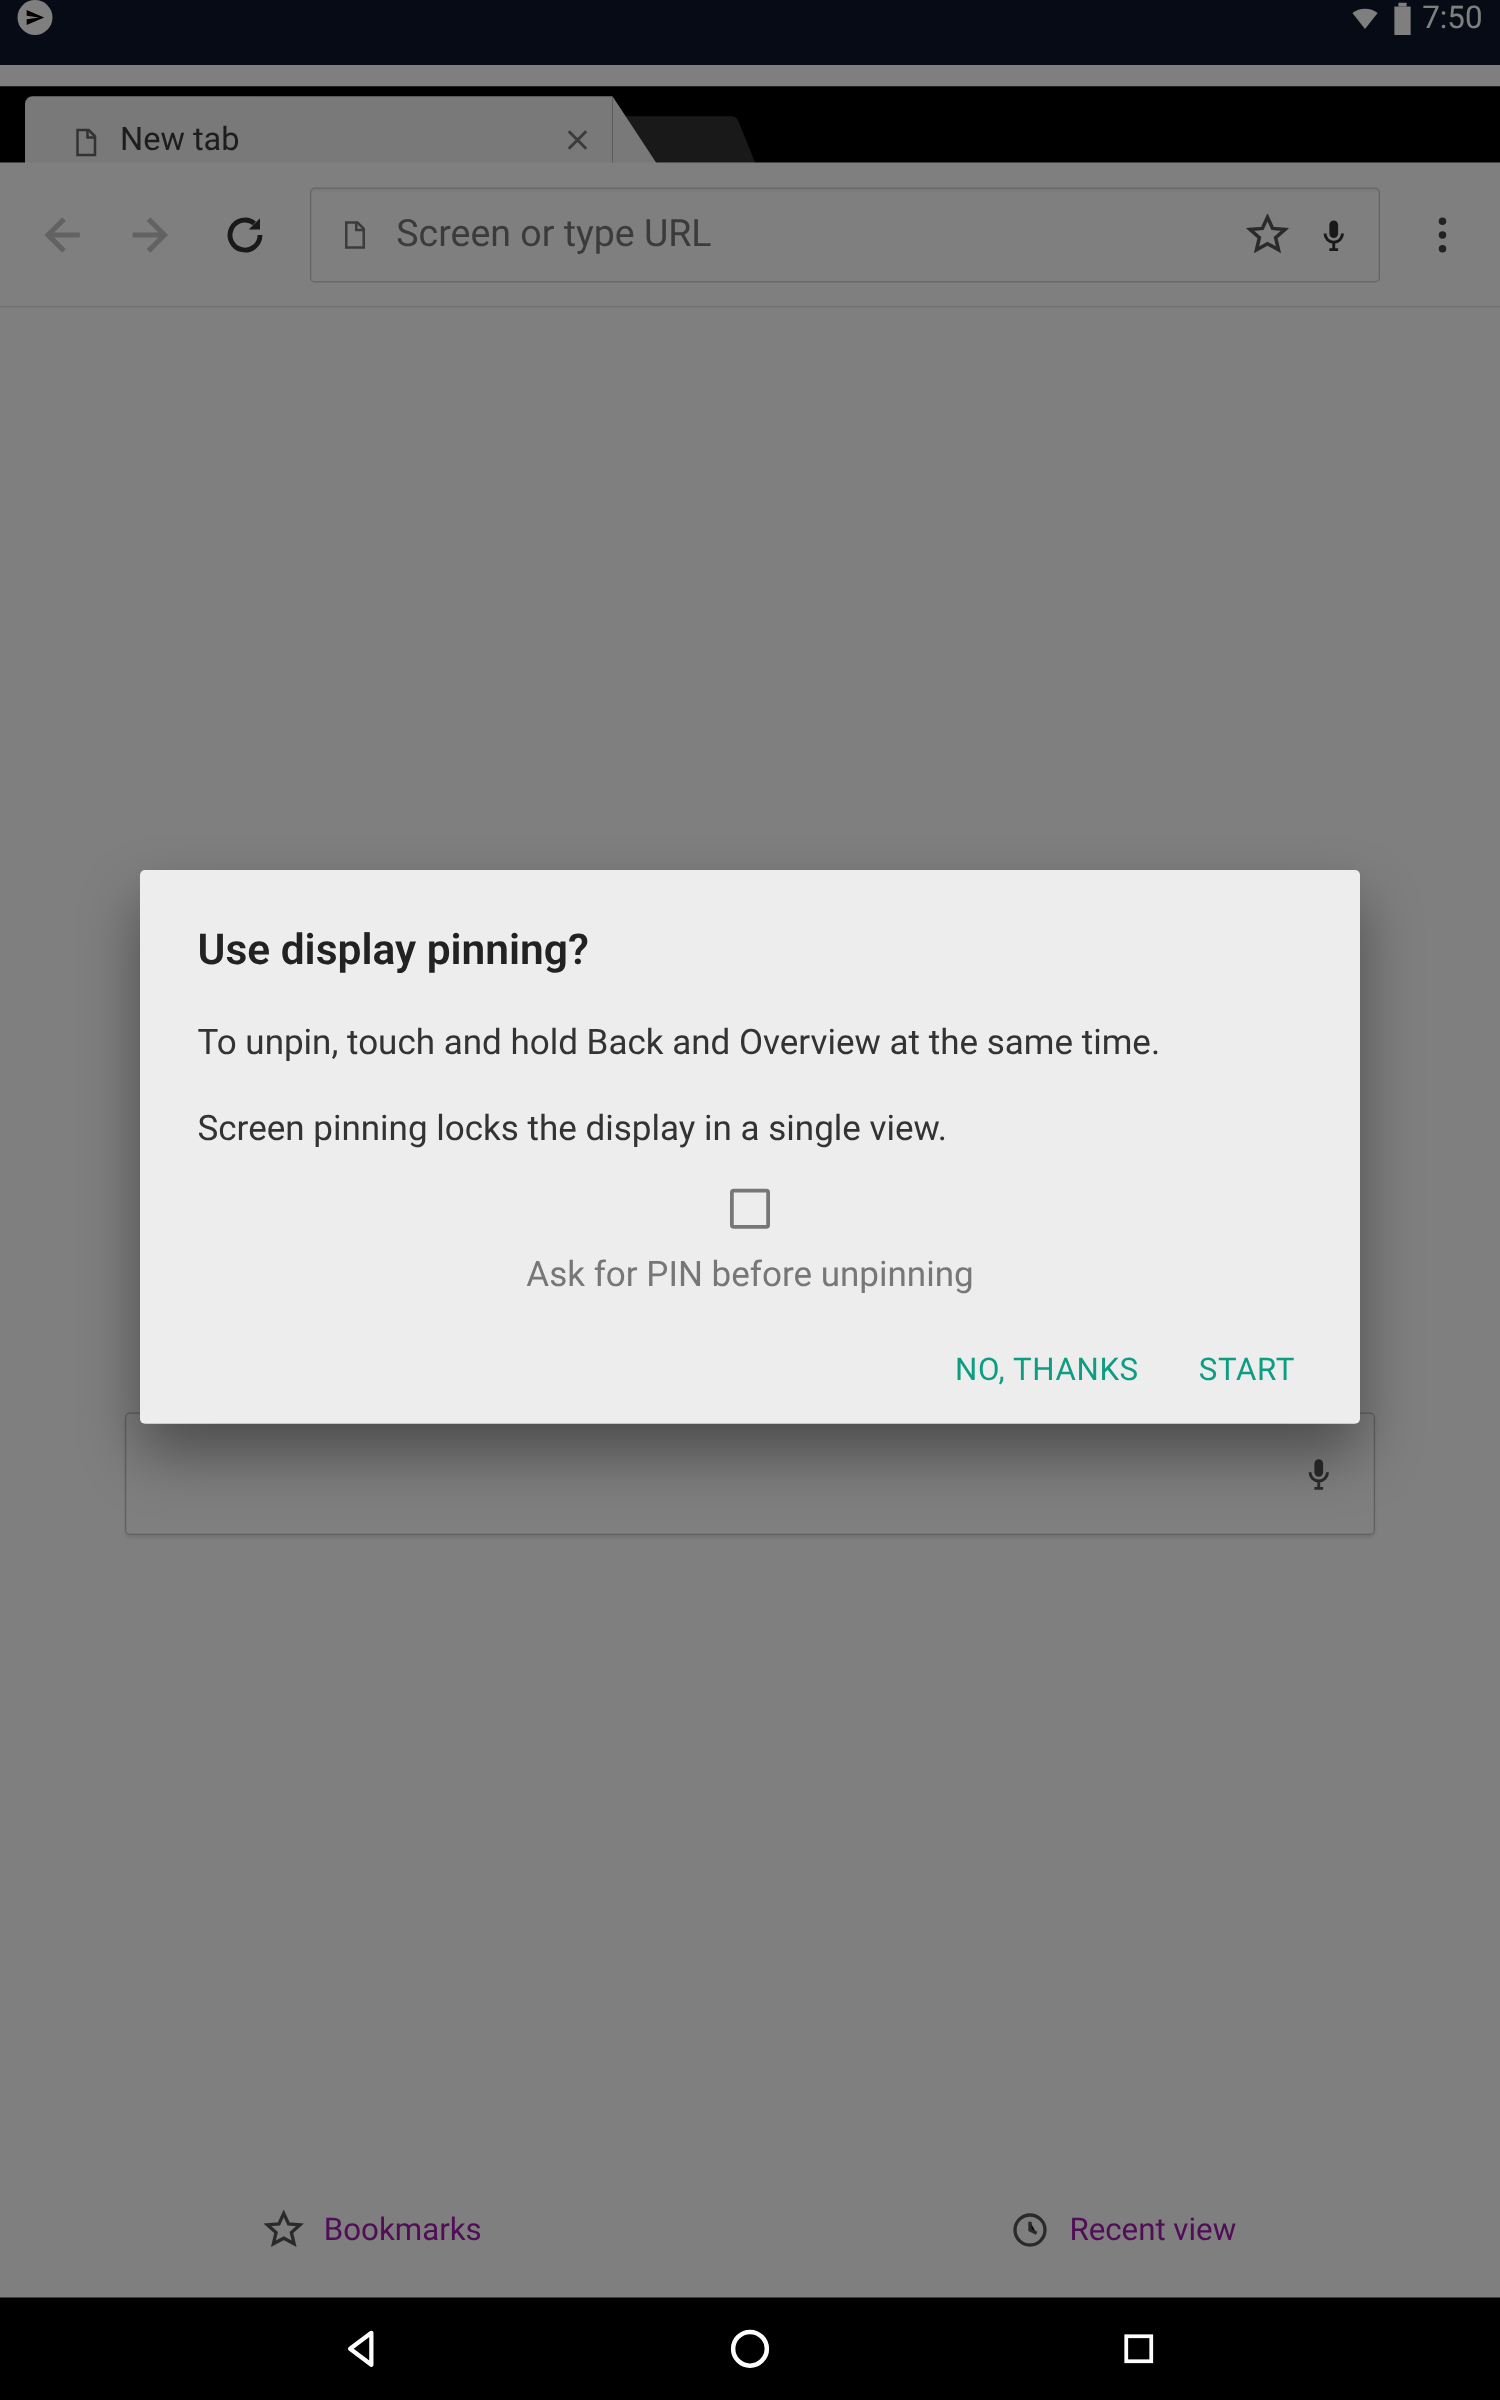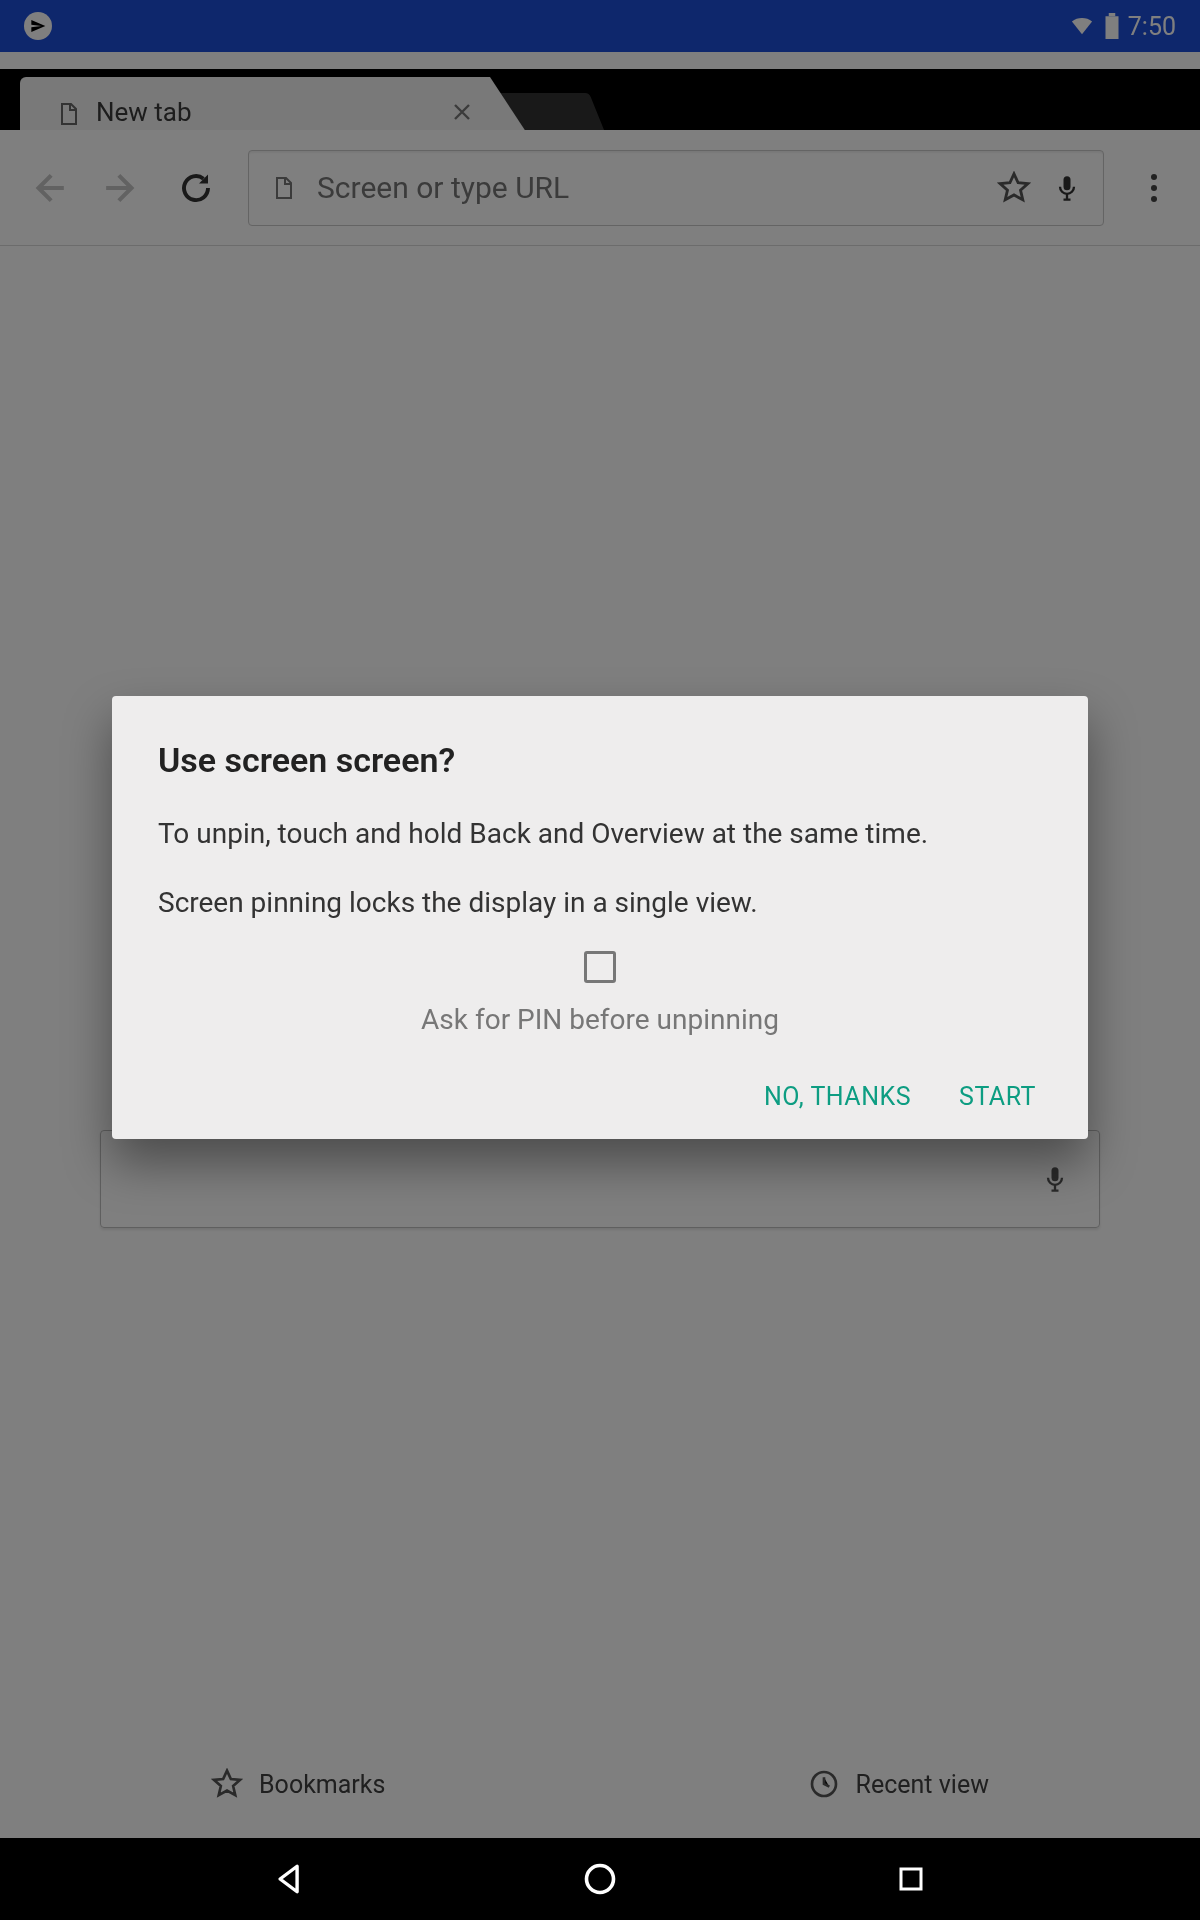--- a/index.html
+++ b/index.html
@@ -1,21 +1,21 @@
 <!DOCTYPE html>
 <html><head>
 <meta charset="utf-8">
 <style>
   * { margin: 0; padding: 0; box-sizing: border-box; }
   html, body { width: 1200px; height: 1920px; overflow: hidden; font-family: Roboto, Arial, sans-serif; }
   .screen { width: 1200px; height: 1920px; position: relative; background: #fff; }
   .dimmer { position: absolute; inset: 0; background: rgba(0,0,0,0.5); z-index: 50; }
 
   
-  .status-bar { position: absolute; top: 0; left: 0; right: 0; height: 52px; background: #1d4ed8; display: flex; align-items: center; justify-content: space-between; padding: 0 24px; z-index: 10; }
+  .status-bar { position: absolute; top: 0; left: 0; right: 0; height: 52px; background: #0f172a; display: flex; align-items: flex-start; justify-content: space-between; padding: 0 14px; z-index: 10; }
   .status-left, .status-right { display: flex; align-items: center; gap: 8px; }
   .circle-icon { width: 28px; height: 28px; border-radius: 50%; background: #fff; display: flex; align-items: center; justify-content: center; }
   .clock { color: #fff; font-size: 25px; font-weight: 400; }
 
   
   .tab-strip { position: absolute; top: 69px; left: 0; right: 0; height: 78px; background: #000; display: flex; align-items: flex-end; z-index: 5; }
   .tab { position: relative; height: 70px; width: 470px; background: #f2f2f2; margin-left: 20px; border-top-left-radius: 6px; display: flex; align-items: center; padding: 0 60px 0 36px; }
   .tab::after { content:""; position:absolute; right:-46px; top:0; width:0; height:0; border-bottom:70px solid #f2f2f2; border-right:46px solid transparent; }
   .tab .fav { width:24px; height:24px; margin-right:16px; }
   .tab-title { font-size: 26px; color: #3a3a3a; }
@@ -28,21 +28,21 @@
   .nav-btn.disabled { color:#bdbdbd; }
   .omnibox { flex:1; height:76px; border:1px solid #c8c8c8; border-radius:4px; display:flex; align-items:center; padding:0 22px; gap:22px; box-shadow: inset 0 2px 2px rgba(0,0,0,0.06); }
   .omnibox .ph { color:#777; font-size:30px; flex:1; }
   .menu-dots { width:40px; display:flex; flex-direction:column; align-items:center; gap:5px; }
   .menu-dots span { width:6px; height:6px; background:#444; border-radius:50%; }
 
   
   .ntp { position:absolute; top:246px; left:0; right:0; bottom:82px; background:#fff; z-index:4; }
   .ntp-search { position:absolute; left:100px; right:100px; top:884px; height:98px; border:1px solid #bfbfbf; border-radius:4px; display:flex; align-items:center; justify-content:flex-end; padding:0 30px; box-shadow:0 2px 3px rgba(0,0,0,0.1); }
   .ntp-bottom { position:absolute; left:0; right:0; bottom:38px; display:flex; justify-content:space-around; }
-  .ntp-link { display:flex; align-items:center; gap:16px; color:#404040; font-size:25px; }
+  .ntp-link { display:flex; align-items:center; gap:16px; color:#a21caf; font-size:25px; }
 
   
   .navbar { position:absolute; bottom:0; left:0; right:0; height:82px; background:#000; display:flex; align-items:center; justify-content:space-evenly; z-index:100; }
   .navbtn { width:42px; height:42px; display:flex; align-items:center; justify-content:center; }
 
   
   .dialog { position:absolute; left:112px; right:112px; top:696px; background:#eeeded; border-radius:4px; z-index:80; box-shadow:0 24px 48px rgba(0,0,0,0.4); padding:44px 46px 28px; }
   .dialog-title { font-size:34px; font-weight:600; color:#222; margin-bottom:34px; }
   .dialog-body { font-size:28px; color:#333; line-height:1.45; }
   .dialog-body p { margin-bottom:28px; }
@@ -171,21 +171,21 @@
             </svg>
         </span>
         <span>Recent view</span>
       </div>
     </div>
   </div>
 
   <div class="dimmer"></div>
 
   <div class="dialog">
-    <div class="dialog-title">Use screen screen?</div>
+    <div class="dialog-title">Use display pinning?</div>
     <div class="dialog-body">
       <p>To unpin, touch and hold Back and Overview at the same time.</p>
       <p>Screen pinning locks the display in a single view.</p>
     </div>
     <div class="check-row">
       <div class="checkbox"></div>
       <span class="check-label">Ask for PIN before unpinning</span>
     </div>
     <div class="dialog-actions">
       <span class="btn">NO, THANKS</span>

